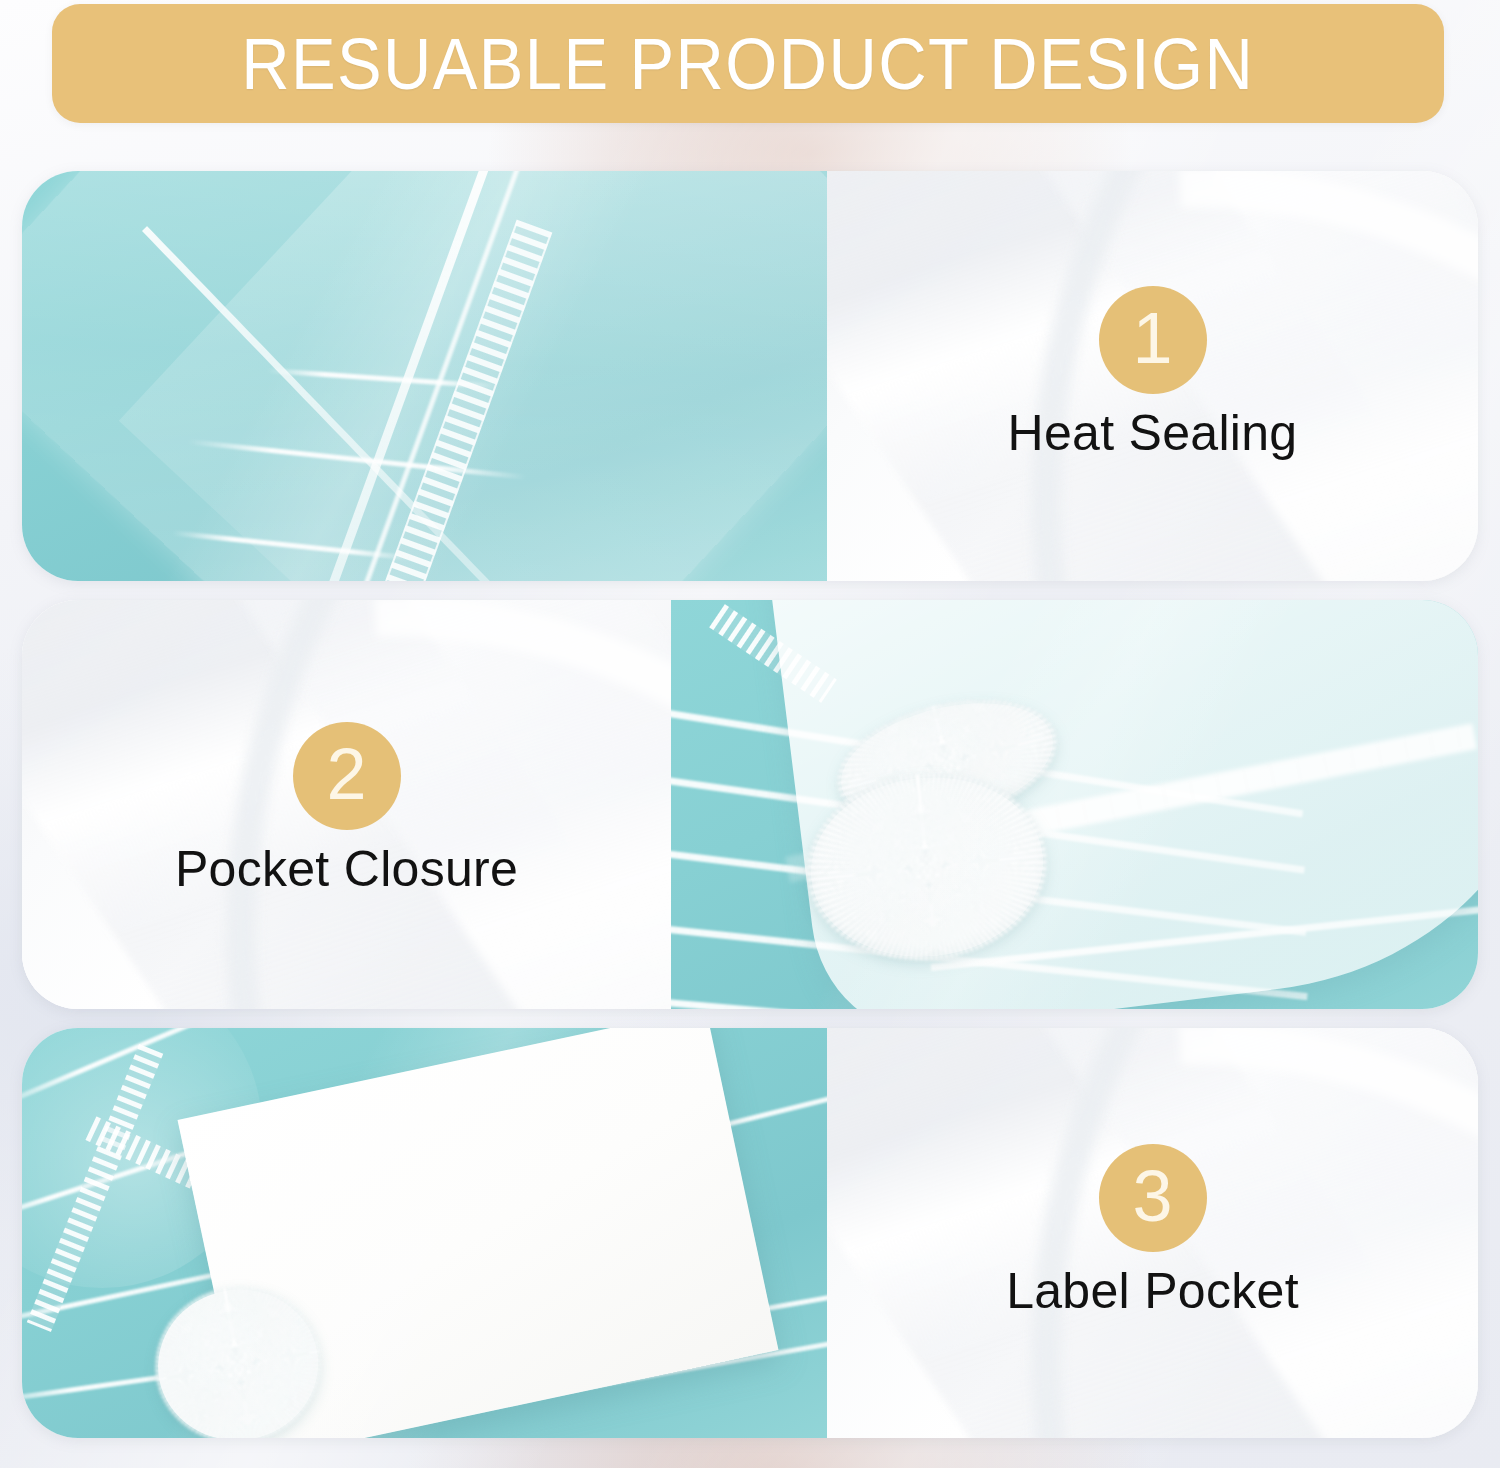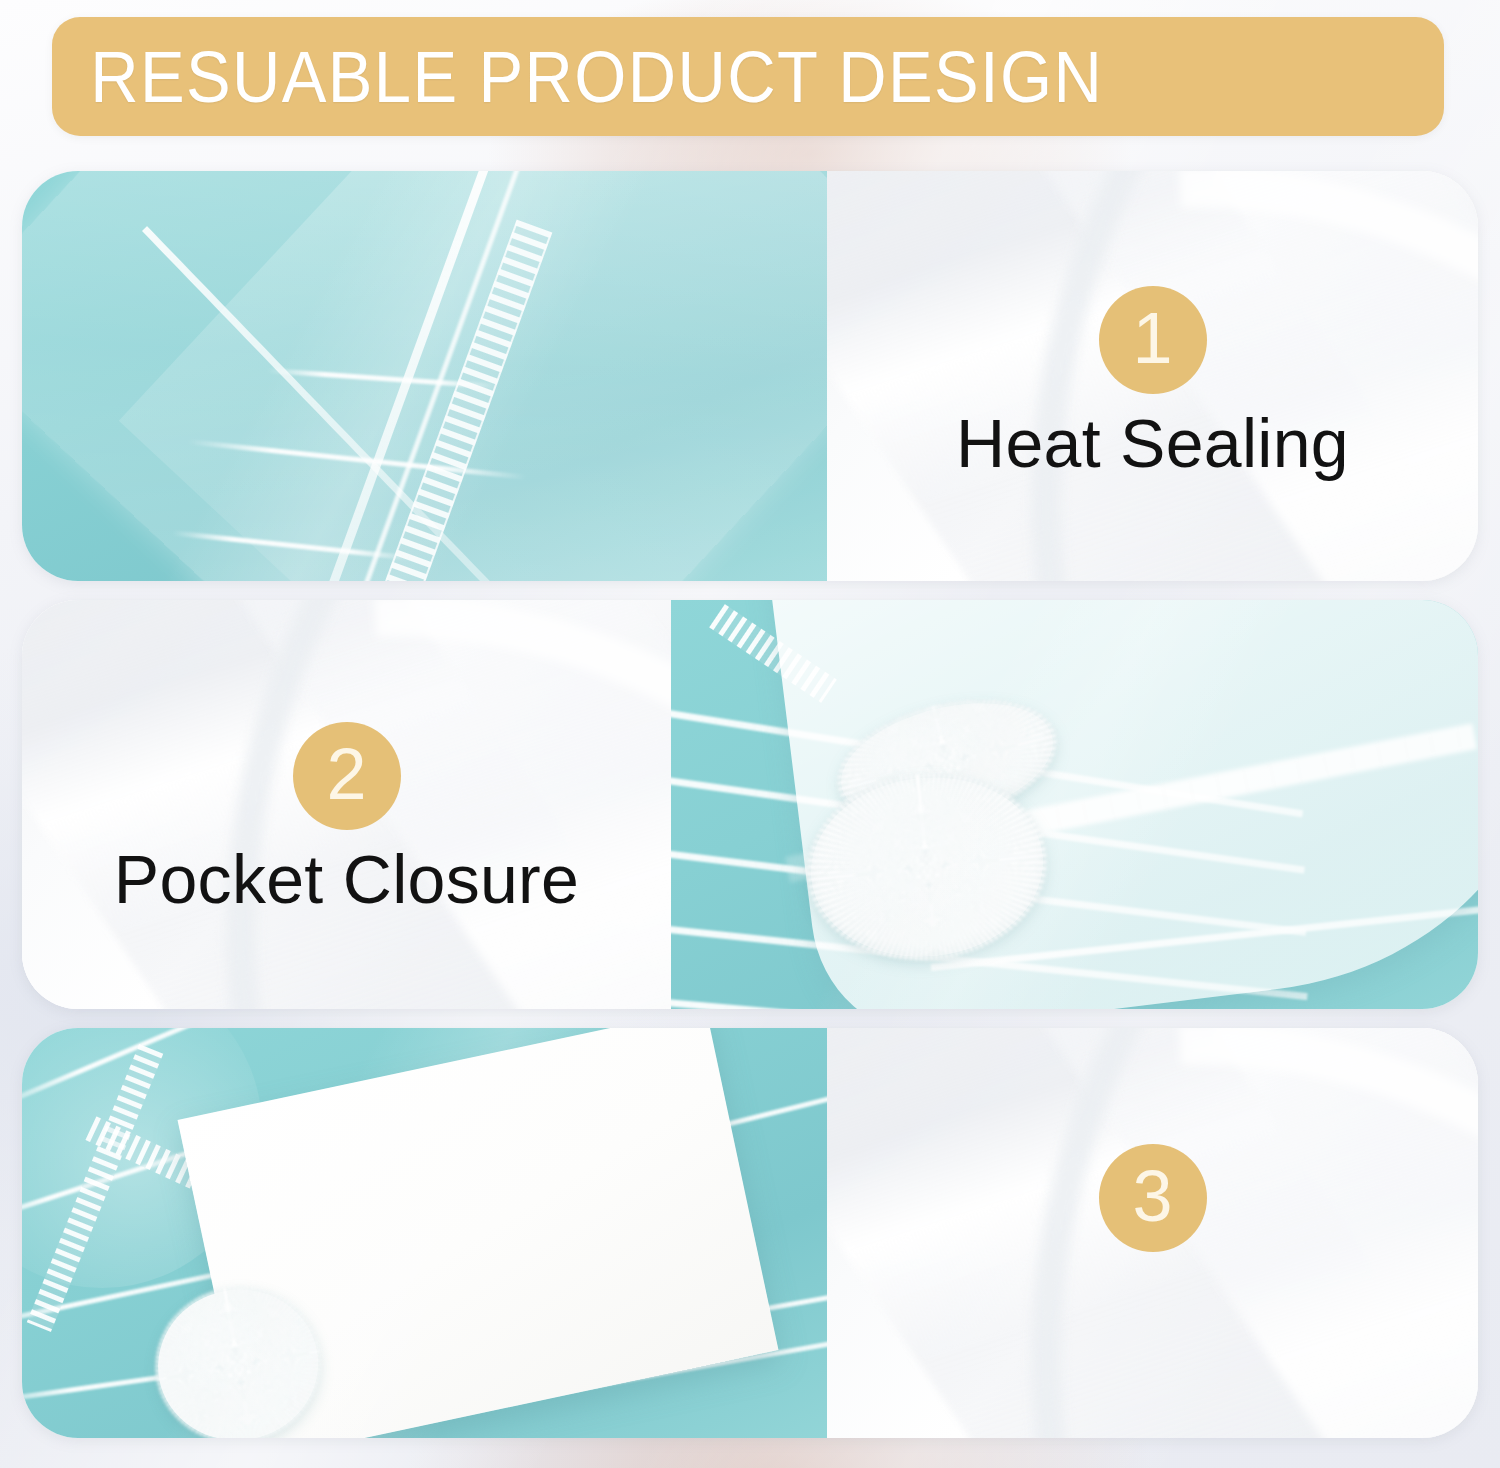--- a/index.html
+++ b/index.html
@@ -44,23 +44,22 @@
   .banner {
     position: absolute;
     left: 52px;
     top: 4px;
     width: 1392px;
     height: 119px;
     background: #e8c179;
     border-radius: 28px;
     display: flex;
     align-items: center;
-    justify-content: flex-start;
+    justify-content: center;
     box-shadow: 0 2px 10px rgba(0,0,0,0.05);
-    margin-top: 13px;
   }
   .banner-title {
     color: #ffffff;
     font-size: 72px;
     line-height: 1;
     font-weight: 400;
     letter-spacing: 1.5px;
     transform: scaleX(0.93);
     white-space: nowrap;
     text-shadow: 0 1px 2px rgba(0,0,0,0.07);
@@ -174,21 +173,21 @@
     align-items: center;
     justify-content: center;
     font-size: 72px;
     line-height: 1;
     font-weight: 400;
     padding-bottom: 4px;
     box-sizing: border-box;
   }
   .step-label {
     margin-top: 12px;
-    font-size: 68px;
+    font-size: 50px;
     line-height: 1.1;
     color: #121212;
     font-weight: 400;
     letter-spacing: 0.3px;
     white-space: nowrap;
   }
 
   
   .photo {
     position: absolute;
@@ -513,19 +512,20 @@
 
       <div class="pane-text">
         <div class="pane-text-bg"></div>
         <div class="sw-diag"></div>
         <div class="sw-diag2"></div>
         <div class="swoosh sw-a"></div>
         <div class="swoosh sw-b"></div>
         <div class="swoosh sw-c"></div>
         <div class="step-block">
           <div class="step-badge">3</div>
+          <div class="step-label">Label Pocket</div>
         </div>
       </div>
 
     </div>
 
   </div>
 </div>
 
 </body></html>

